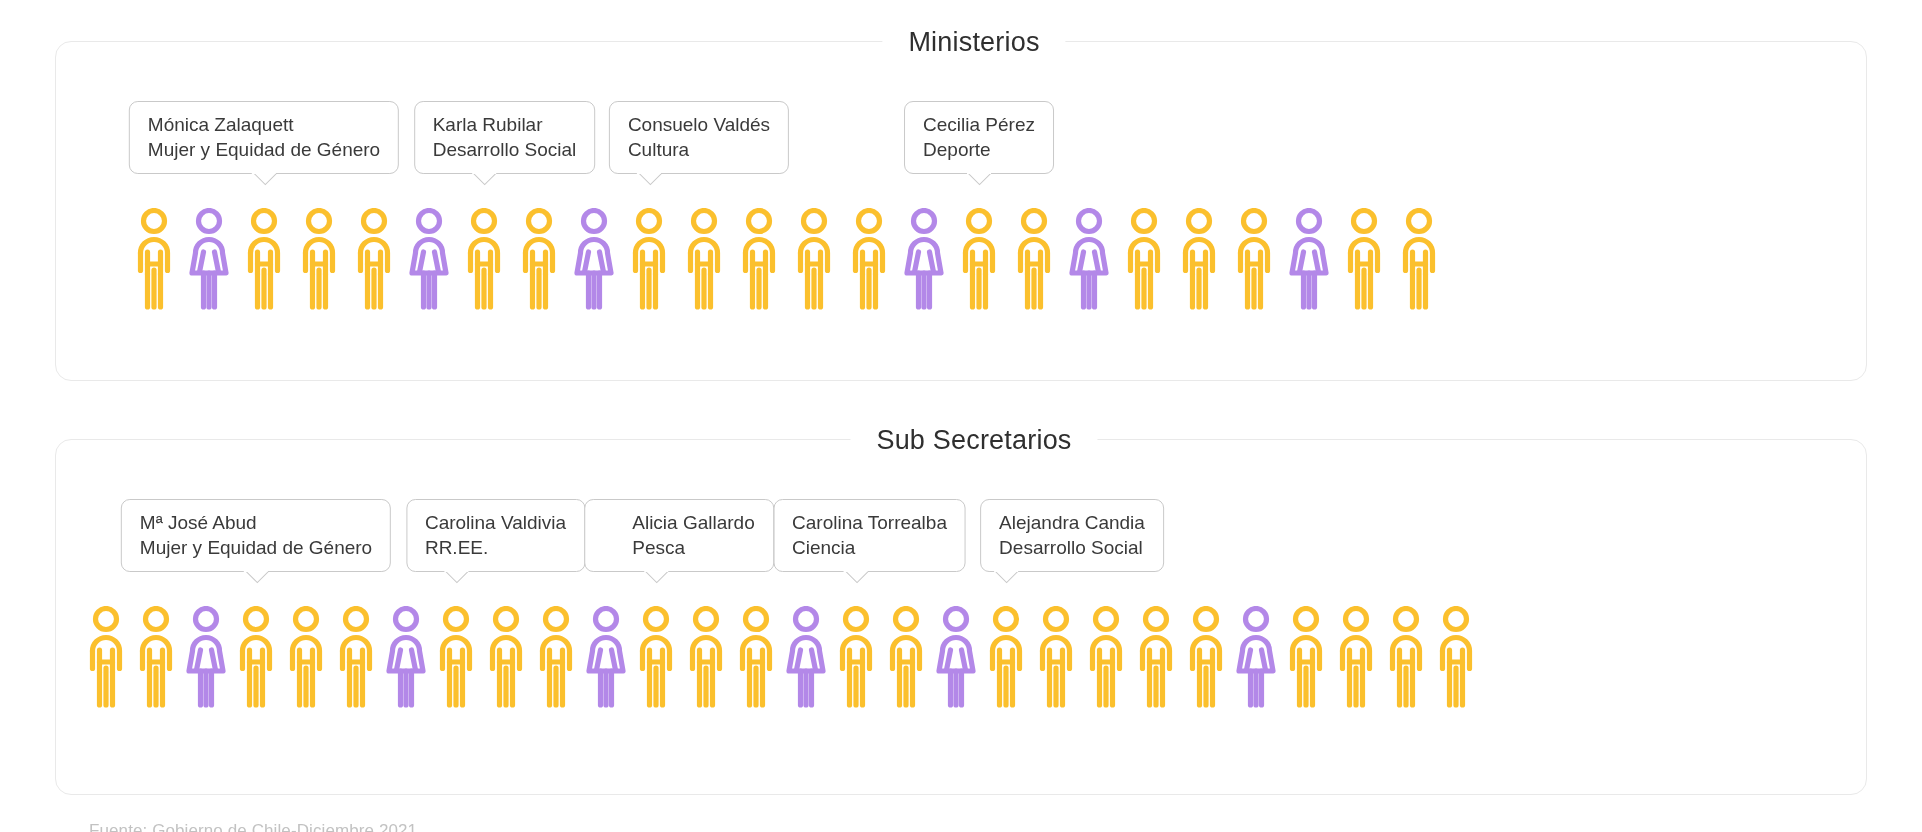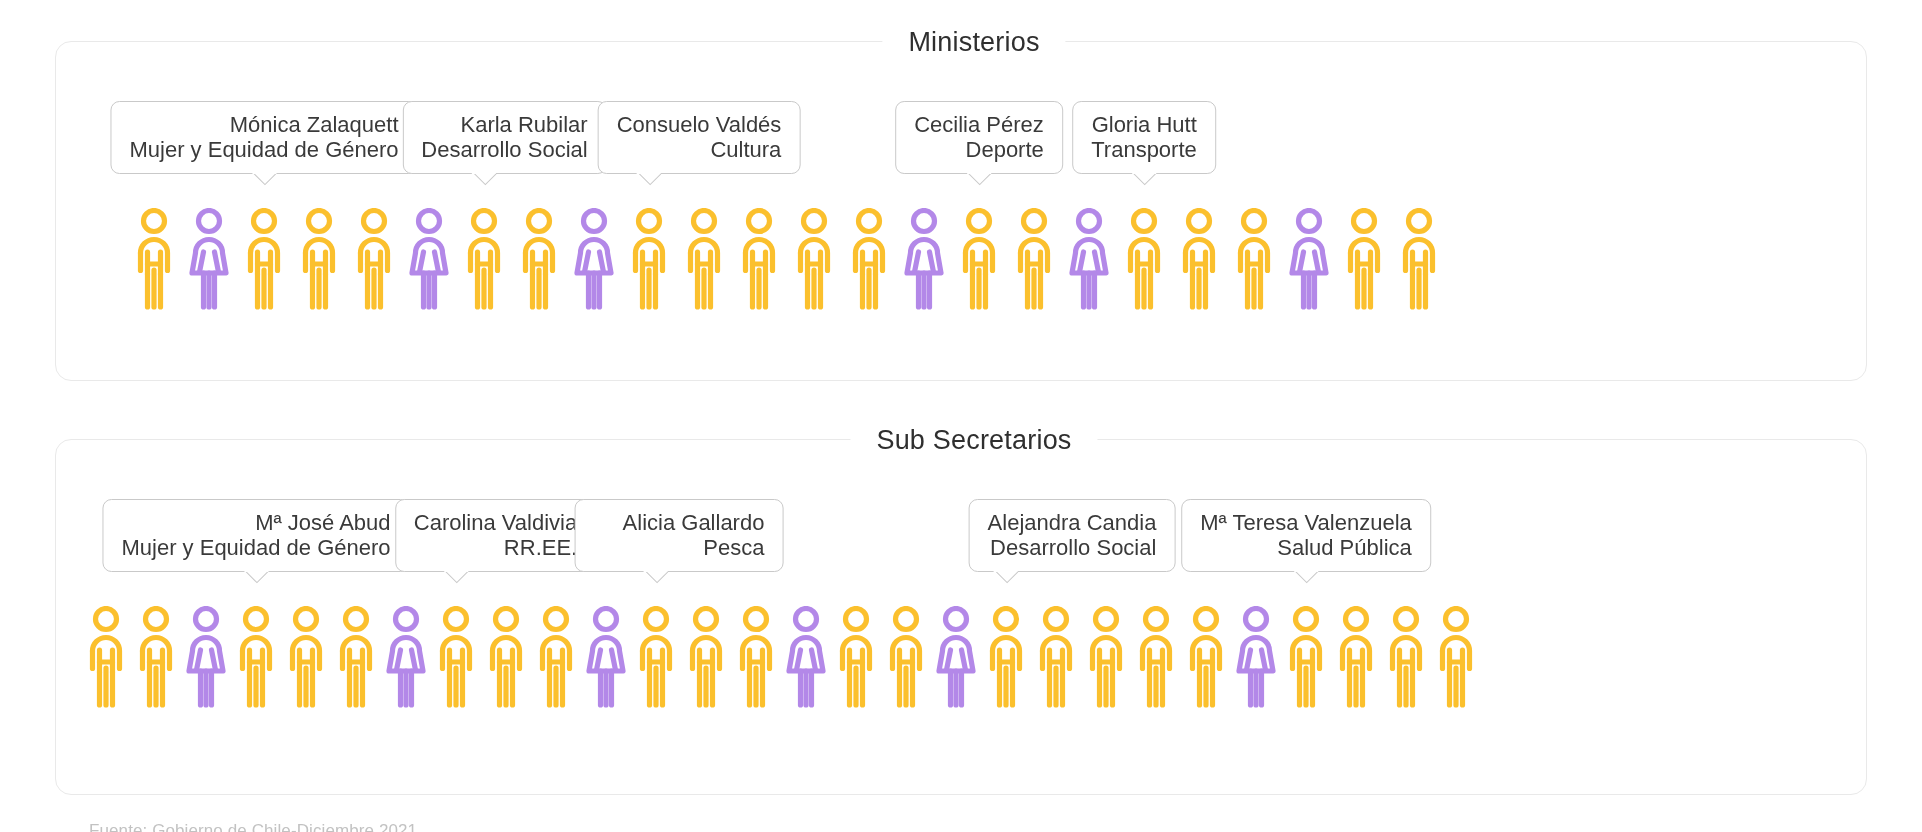--- a/index.html
+++ b/index.html
@@ -58,22 +58,22 @@
     margin-top:59px;
   }
   .callout{
     position:absolute;
     top:0;
     transform:translateX(-50%);
     border:1.5px solid #c9c9c9;
     border-radius:9px;
     background:#ffffff;
     padding:10px 18px 11px;
-    text-align:right;
-    font-size:22px;
+    text-align:left;
+    font-size:19px;
     line-height:25px;
     color:#3a3a3a;
     white-space:nowrap;
     box-sizing:border-box;
   }
   .callout .nm{display:block;}
   .callout .ro{display:block;}
   .callout .tail,
   .callout .tail-in{
     position:absolute;
@@ -152,26 +152,20 @@
           <span class="ro">Cultura</span>
           <span class="tail-cover" style="left: calc(50% - 50px);"></span>
           <span class="tail" style="left: calc(50% - 50px);"></span>
         </div>
         <div class="callout" style="left: 923px;">
           <span class="nm">Cecilia Pérez</span>
           <span class="ro">Deporte</span>
           <span class="tail-cover" style="left: calc(50% + 0px);"></span>
           <span class="tail" style="left: calc(50% + 0px);"></span>
         </div>
-        <div class="callout" style="left: 1088px;">
-          <span class="nm">Gloria Hutt</span>
-          <span class="ro">Transporte</span>
-          <span class="tail-cover" style="left: calc(50% + 0px);"></span>
-          <span class="tail" style="left: calc(50% + 0px);"></span>
-        </div>
       </div>
     <div class="figure-row" id="figures-0">
         <div class="fig" style="left: 98px;">
           <svg viewBox="0 0 46 105" xmlns="http://www.w3.org/2000/svg" fill="none" stroke="#fbc02d" stroke-width="5.2" stroke-linecap="round" stroke-linejoin="round">
             <circle cx="23" cy="13" r="10.5"></circle>
             <path d="M9.5 45 a13.5 13.5 0 0 1 13.5 -13.5 a13.5 13.5 0 0 1 13.5 13.5 l0 17.5"></path>
             <path d="M9.5 45 l0 17.5"></path>
             <path d="M16.5 44 l0 22"></path>
             <path d="M29.5 44 l0 22"></path>
             <path d="M16.5 56 l13 0"></path>
@@ -484,31 +478,31 @@
           <span class="ro">RR.EE.</span>
           <span class="tail-cover" style="left: calc(50% - 39.5px);"></span>
           <span class="tail" style="left: calc(50% - 39.5px);"></span>
         </div>
         <div class="callout" style="left: 623px; padding-left: 47px;">
           <span class="nm">Alicia Gallardo</span>
           <span class="ro">Pesca</span>
           <span class="tail-cover" style="left: calc(50% - 23px);"></span>
           <span class="tail" style="left: calc(50% - 23px);"></span>
         </div>
+        <div class="callout" style="left: 813.5px;">
+          <span class="nm">Carolina Torrealba</span>
+          <span class="ro">Ciencia</span>
+          <span class="tail-cover" style="left: calc(50% - 13.5px);"></span>
+          <span class="tail" style="left: calc(50% - 13.5px);"></span>
+        </div>
         <div class="callout" style="left: 1016px;">
           <span class="nm">Alejandra Candia</span>
           <span class="ro">Desarrollo Social</span>
           <span class="tail-cover" style="left: calc(50% - 66px);"></span>
           <span class="tail" style="left: calc(50% - 66px);"></span>
-        </div>
-        <div class="callout" style="left: 1250px;">
-          <span class="nm">Mª Teresa Valenzuela</span>
-          <span class="ro">Salud Pública</span>
-          <span class="tail-cover" style="left: calc(50% + 0px);"></span>
-          <span class="tail" style="left: calc(50% + 0px);"></span>
         </div>
       </div>
     <div class="figure-row" id="figures-1">
         <div class="fig" style="left: 50px;">
           <svg viewBox="0 0 46 105" xmlns="http://www.w3.org/2000/svg" fill="none" stroke="#fbc02d" stroke-width="5.2" stroke-linecap="round" stroke-linejoin="round">
             <circle cx="23" cy="13" r="10.5"></circle>
             <path d="M9.5 45 a13.5 13.5 0 0 1 13.5 -13.5 a13.5 13.5 0 0 1 13.5 13.5 l0 17.5"></path>
             <path d="M9.5 45 l0 17.5"></path>
             <path d="M16.5 44 l0 22"></path>
             <path d="M29.5 44 l0 22"></path>

